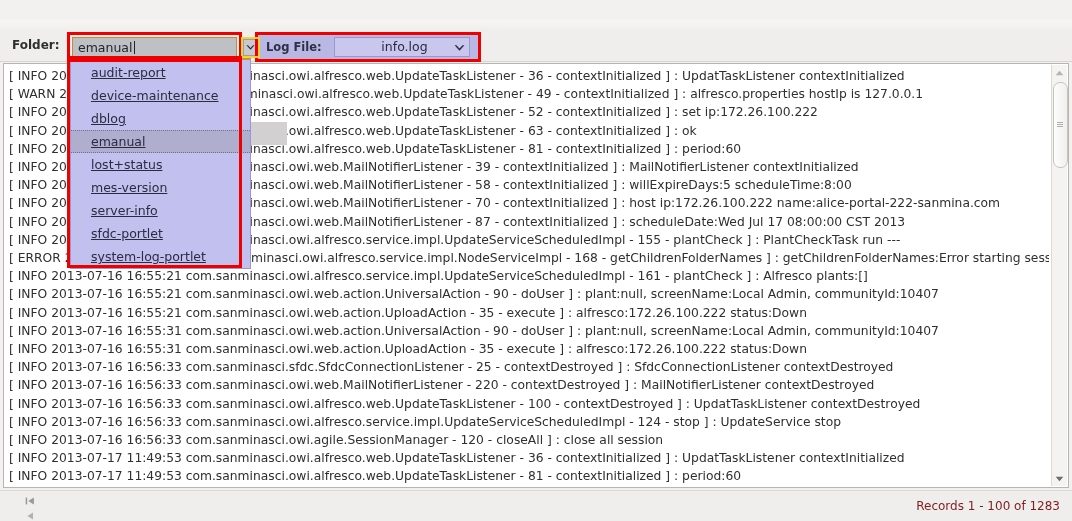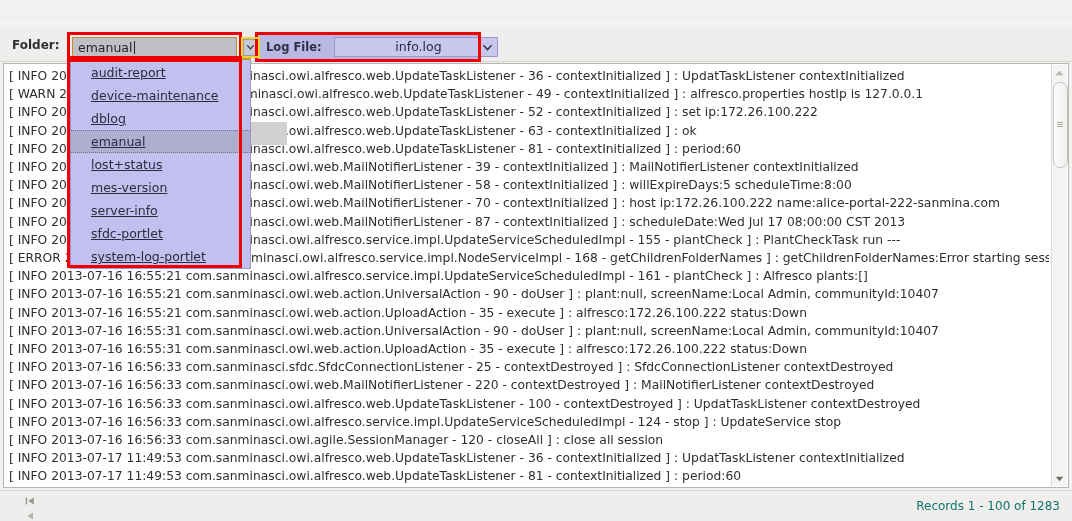--- a/index.html
+++ b/index.html
@@ -158,21 +158,21 @@
   .logfile-label {
     position: absolute;
     left: 8px; top: 5px;
     font-size: 11.5px;
     font-weight: bold;
     color: #2f2f44;
   }
   .logfile-select {
     position: absolute;
     left: 76px; top: 2px;
-    width: 164px; height: 20px;
+    width: 136px; height: 20px;
     background: #c9c7ee;
     border: 1px solid #9b98cf;
     box-sizing: border-box;
     font-size: 12.5px;
     color: #2a2a40;
     padding-left: 5px;
     line-height: 18px;
     cursor: pointer;
   }
   .logfile-arrow {
@@ -365,21 +365,21 @@
     box-sizing: border-box;
     font-size: 12px;
     color: #2f2f2f;
     padding-left: 4px;
     line-height: 17px;
   }
   .records-label {
     position: absolute;
     right: 12px; top: 8px;
     font-size: 12px;
-    color: #0f766e;
+    color: #7f1d1d;
   }
 </style>
 </head>
 <body>
 
 <div id="app">
 
   <div class="titlebar">
     <div class="titlebar-title">System Log</div>
     <div class="win-controls">

